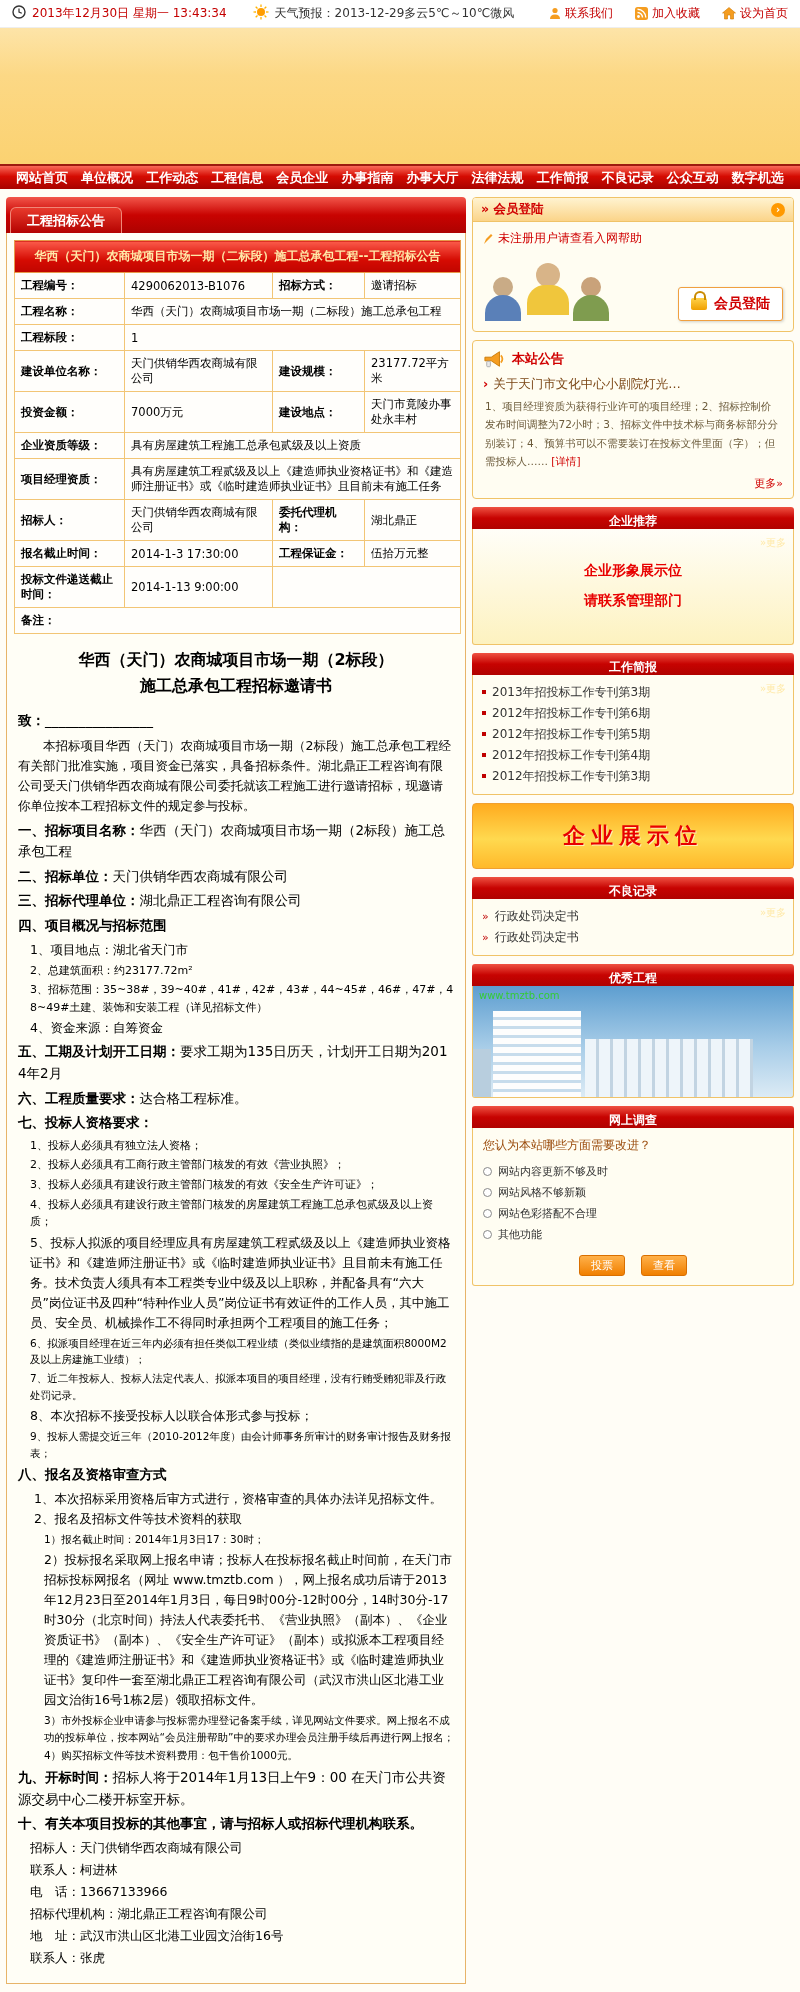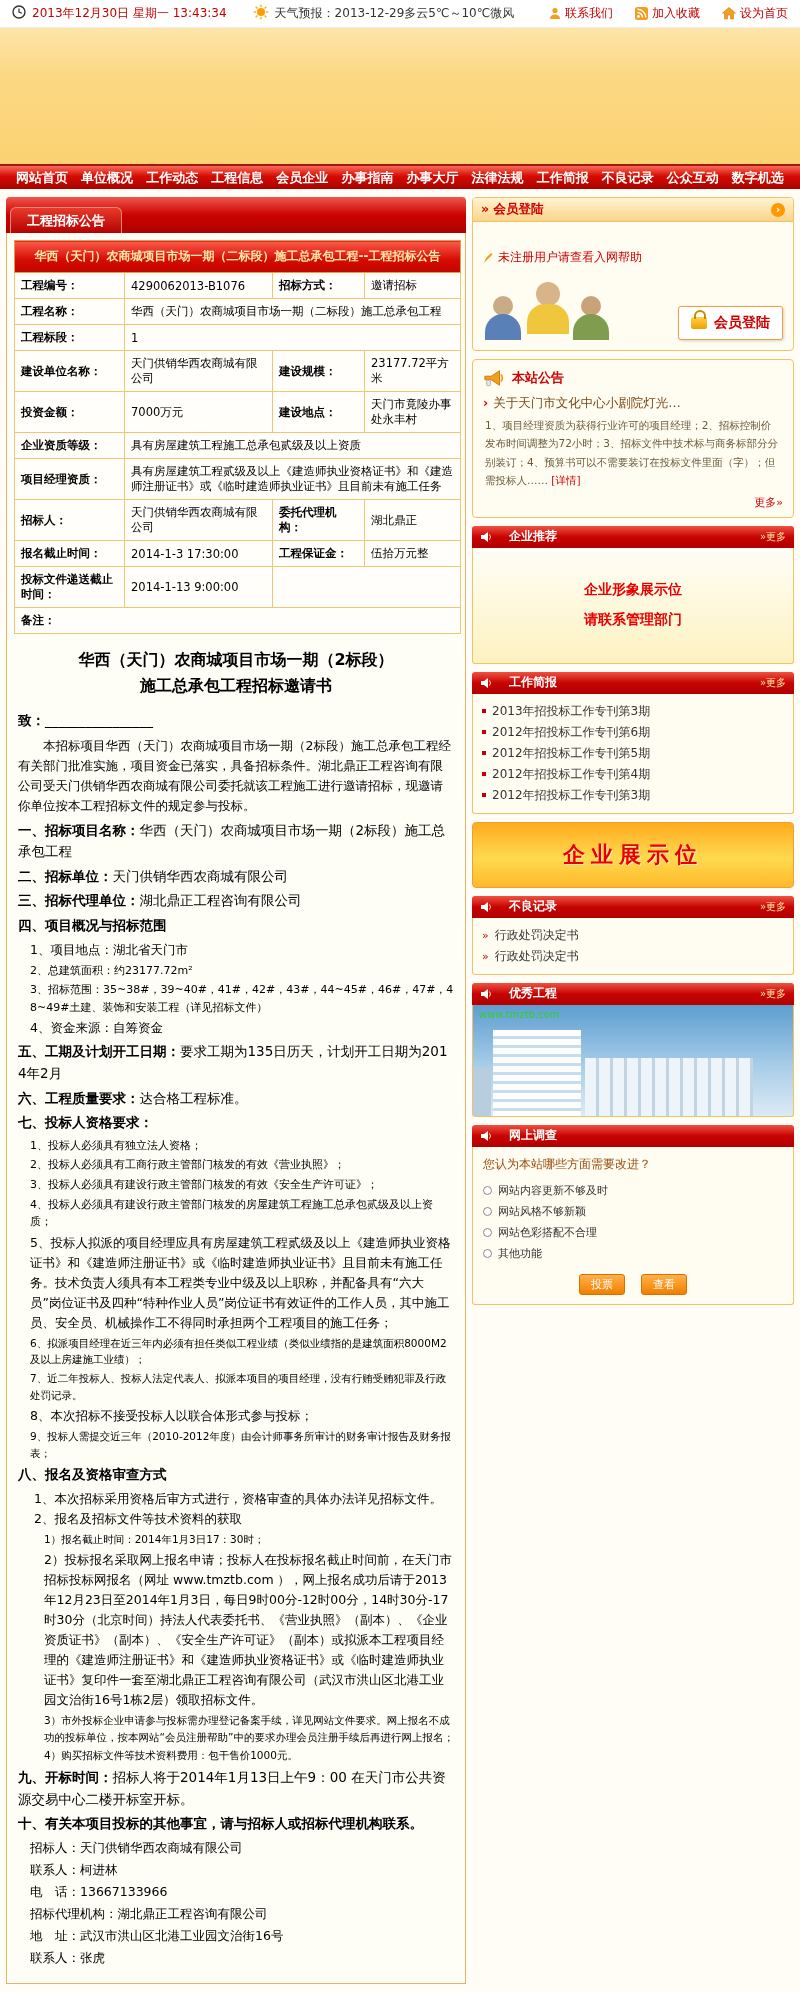--- a/index.html
+++ b/index.html
@@ -37,29 +37,29 @@
 .para{font-size:12.5px;text-indent:2em;margin:4px 0;}
 .sec{font-size:13.5px;margin:3px 0;}
 .sec b{font-size:13.5px;}
 .it{font-size:12.5px;margin-left:12px;}
 .it2{font-size:12.5px;margin-left:16px;}
 .sub{font-size:12.5px;margin-left:26px;}
 .sm{font-size:11px;}
 .xs{font-size:10.5px;}
 
 .sbox{border:1px solid #f0c368;background:#fffdf2;border-radius:4px;overflow:hidden;}
-.shead{height:22px;background:linear-gradient(180deg,#ef5242,#c70301 50%,#b00200);display:flex;align-items:center;padding:0 8px;gap:17px;border-radius:3px 3px 0 0;}
+.shead{height:22px;background:linear-gradient(180deg,#ef5242,#c70301 50%,#b00200);display:flex;align-items:center;padding:0 8px;gap:6px;border-radius:3px 3px 0 0;flex-direction:column;}
 .shead .ttl{color:#fff;font-weight:bold;font-size:12px;}
 .shead .more{margin-left:auto;color:#ffe9a8;font-size:10px;cursor:pointer;}
 .sbody{border:1px solid #f0c368;border-top:none;background:#fffdf2;border-radius:0 0 3px 3px;}
 
 .login-head{height:24px;background:linear-gradient(180deg,#fff3d0,#fbd489);display:flex;align-items:center;gap:7px;padding:0 8px;color:#d00000;font-weight:bold;font-size:12.5px;border-bottom:1px solid #f0c368;}
 .login-head .arr{margin-left:auto;width:14px;height:14px;border-radius:50%;background:#f90;color:#fff;font-size:10px;line-height:14px;text-align:center;cursor:pointer;}
 .login-body{padding:8px 10px 10px;}
-.help{color:#d00000;font-size:12px;display:flex;align-items:center;gap:5px;cursor:pointer;margin-top:19px;}
+.help{color:#d00000;font-size:12px;display:flex;align-items:center;gap:5px;cursor:pointer;}
 .login-row{display:flex;align-items:flex-end;margin-top:8px;gap:8px;}
 .people{position:relative;width:130px;height:66px;}
 .person{position:absolute;bottom:0;}
 .p-head{width:20px;height:20px;border-radius:50%;background:#cfa87c;margin:0 auto;}
 .p-body{width:36px;height:26px;border-radius:18px 18px 0 0;margin-top:-2px;}
 .login-btn{margin-left:auto;background:#fff;border:1px solid #f0a040;border-radius:3px;display:flex;align-items:center;gap:7px;padding:7px 12px;color:#d00000;font-weight:bold;font-size:14px;box-shadow:1px 1px 3px rgba(0,0,0,.18);cursor:pointer;}
 .lock{width:16px;height:12px;background:linear-gradient(#ffd24a,#f0a000);border-radius:2px;position:relative;}
 .lock:before{content:"";position:absolute;top:-7px;left:3px;width:8px;height:7px;border:2px solid #c98a00;border-bottom:none;border-radius:6px 6px 0 0;}
 
 .notice-head{display:flex;align-items:center;gap:7px;padding:8px 10px 4px;}

